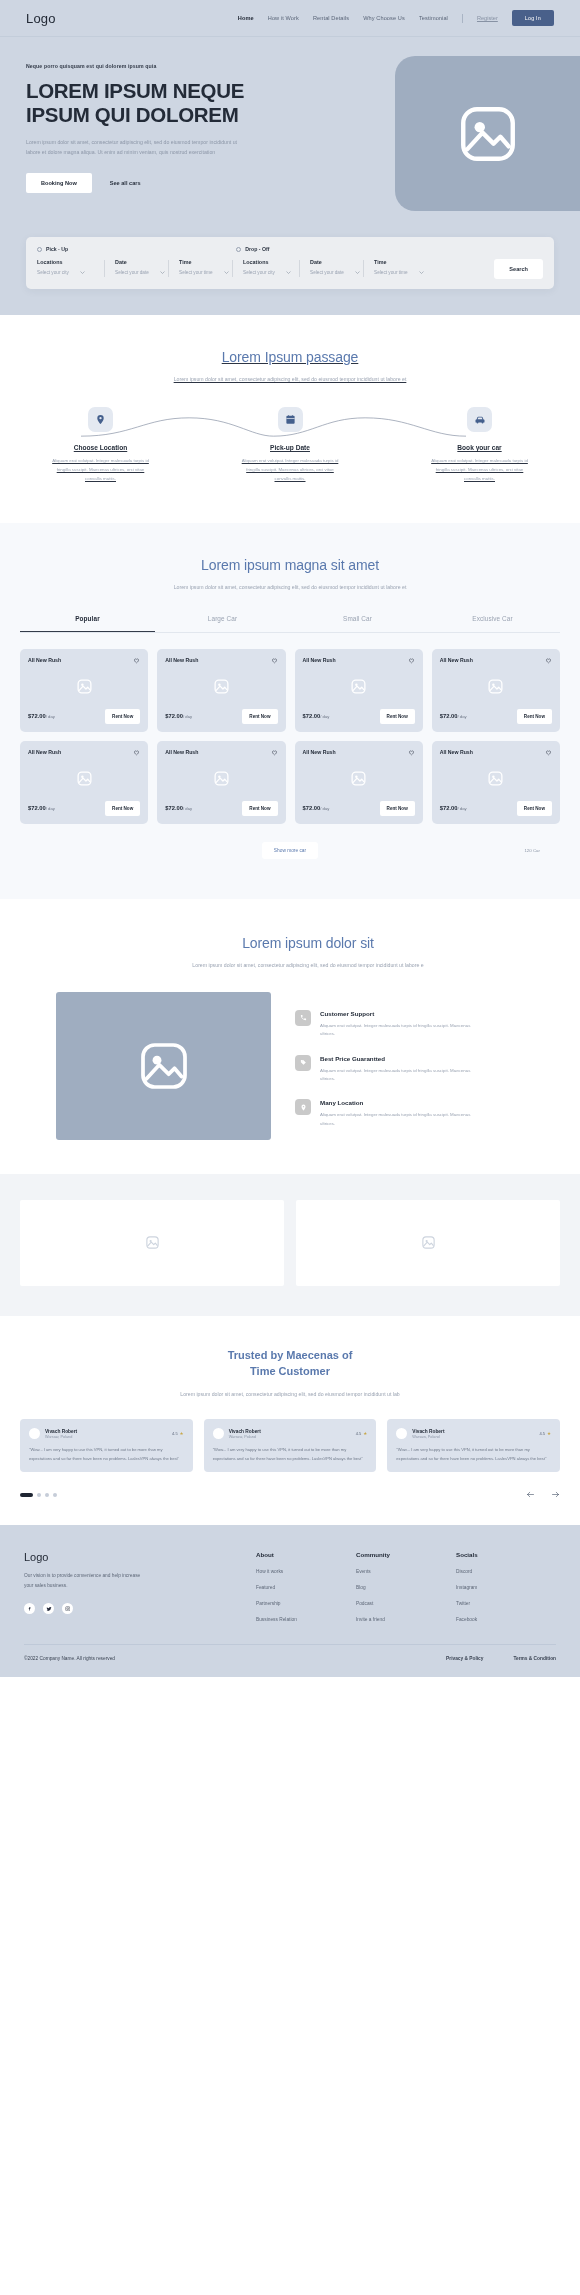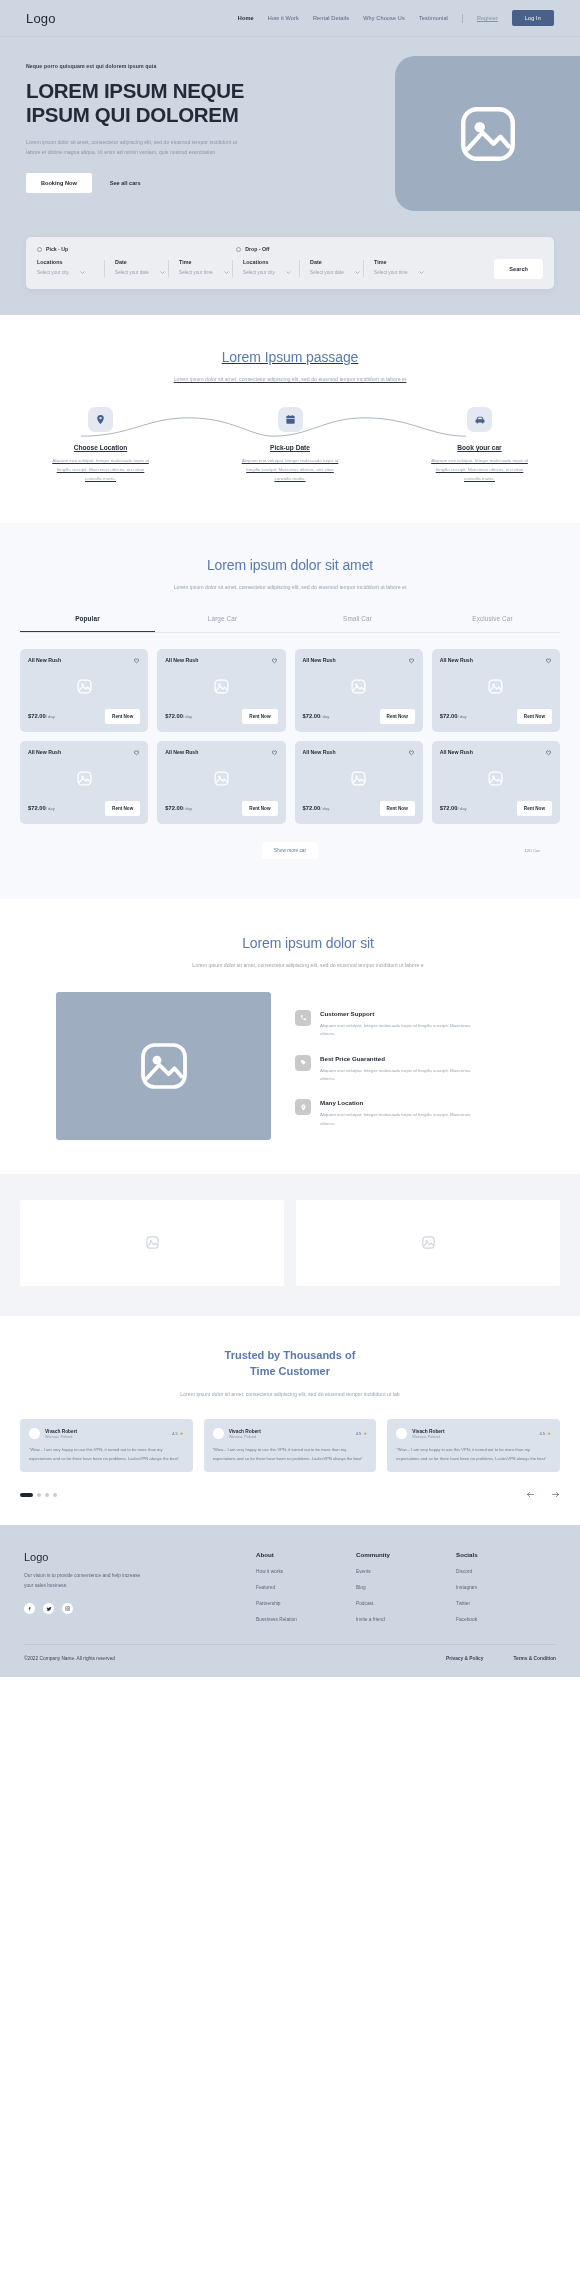--- a/index.html
+++ b/index.html
@@ -338,21 +338,21 @@
               <path d="M5 11l1.6-4.2A2 2 0 0 1 8.5 5.5h7a2 2 0 0 1 1.9 1.3L19 11h.5a1.5 1.5 0 0 1 1.5 1.5V16a1 1 0 0 1-1 1h-1.2a1.8 1.8 0 0 1-3.6 0H8.8a1.8 1.8 0 0 1-3.6 0H4a1 1 0 0 1-1-1v-3.5A1.5 1.5 0 0 1 4.5 11H5zm2.2-.5h9.6l-1.1-3a.7.7 0 0 0-.65-.45h-6.1a.7.7 0 0 0-.65.45l-1.1 3z"></path>
             </svg>
         </div>
         <div class="step-title">Book your car</div>
         <div class="step-desc">Aliquam erat volutpat. Integer malesuada turpis id fringilla suscipit. Maecenas ultrices, orci vitae convallis mattis.</div>
       </div>
     </div>
   </div>
 
   <div class="cars">
-    <div class="sec-title">Lorem ipsum dolor sit amet</div>
+    <div class="sec-title">Lorem ipsum magna sit amet</div>
     <div class="sec-sub">Lorem ipsum dolor sit amet, consectetur adipiscing elit, sed do eiusmod tempor incididunt ut labore et</div>
     <div class="tabs">
       <div class="tab active">Popular</div>
       <div class="tab">Large Car</div>
       <div class="tab">Small Car</div>
       <div class="tab">Exclusive Car</div>
     </div>
 
     <div class="cards" id="cards-row1">
         <div class="card">
@@ -580,21 +580,21 @@
       <svg class="art-img-xs" viewBox="0 0 24 24" fill="none" stroke="currentColor" stroke-width="1.8">
         <rect x="3" y="3" width="18" height="18" rx="5"></rect>
         <circle cx="9" cy="9.5" r="1.7" fill="currentColor" stroke="none"></circle>
         <path d="M4.5 17.5 L10 11.5 L14 15.5 L16.5 13 L19.5 16.5" stroke-linecap="round" stroke-linejoin="round"></path>
       </svg>
     </div>
   </div>
 
   <div class="testi">
     <div class="testi-title">
-      <div>Trusted by Thousands of</div>
+      <div>Trusted by Maecenas of</div>
       <div>Time Customer</div>
     </div>
     <div class="sec-sub">Lorem ipsum dolor sit amet, consectetur adipiscing elit, sed do eiusmod tempor incididunt ut lab</div>
     <div class="testi-cards" id="testi-row">
         <div class="tcard">
           <div class="tcard-top">
             <div class="avatar"></div>
             <div>
               <div class="tname">Vivach Robert</div>
               <div class="tloc">Warsaw, Poland</div>

